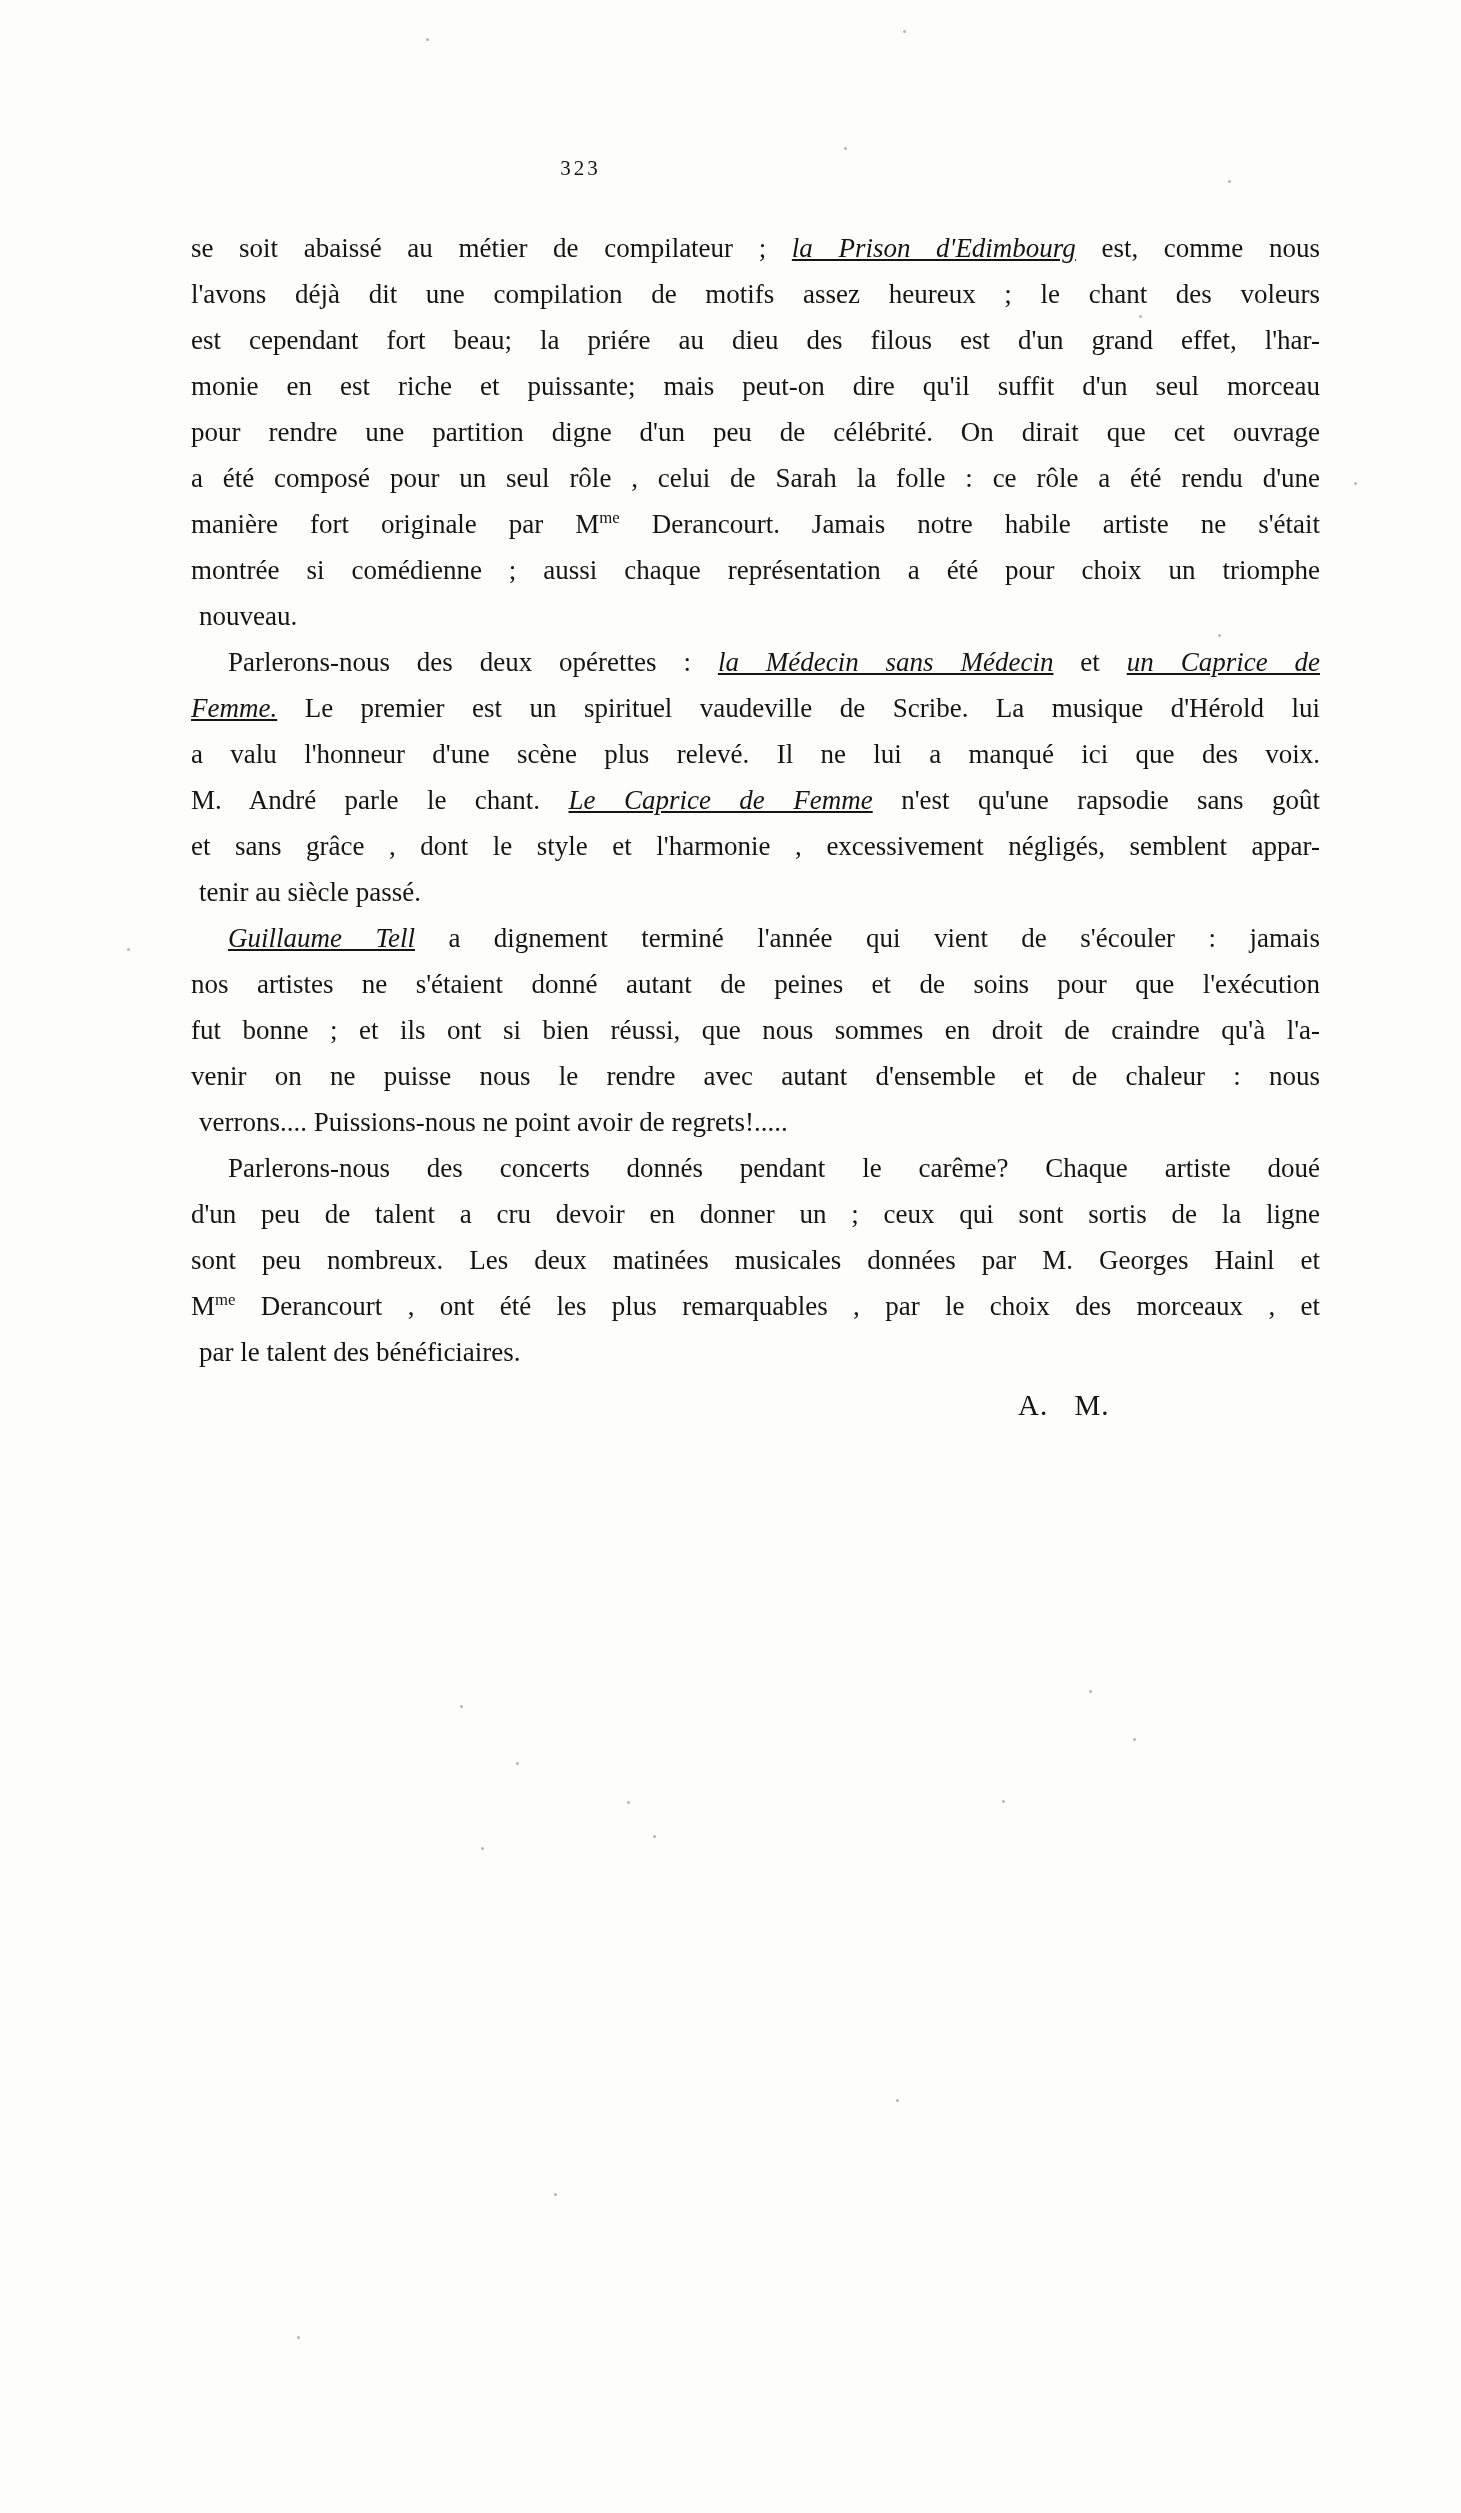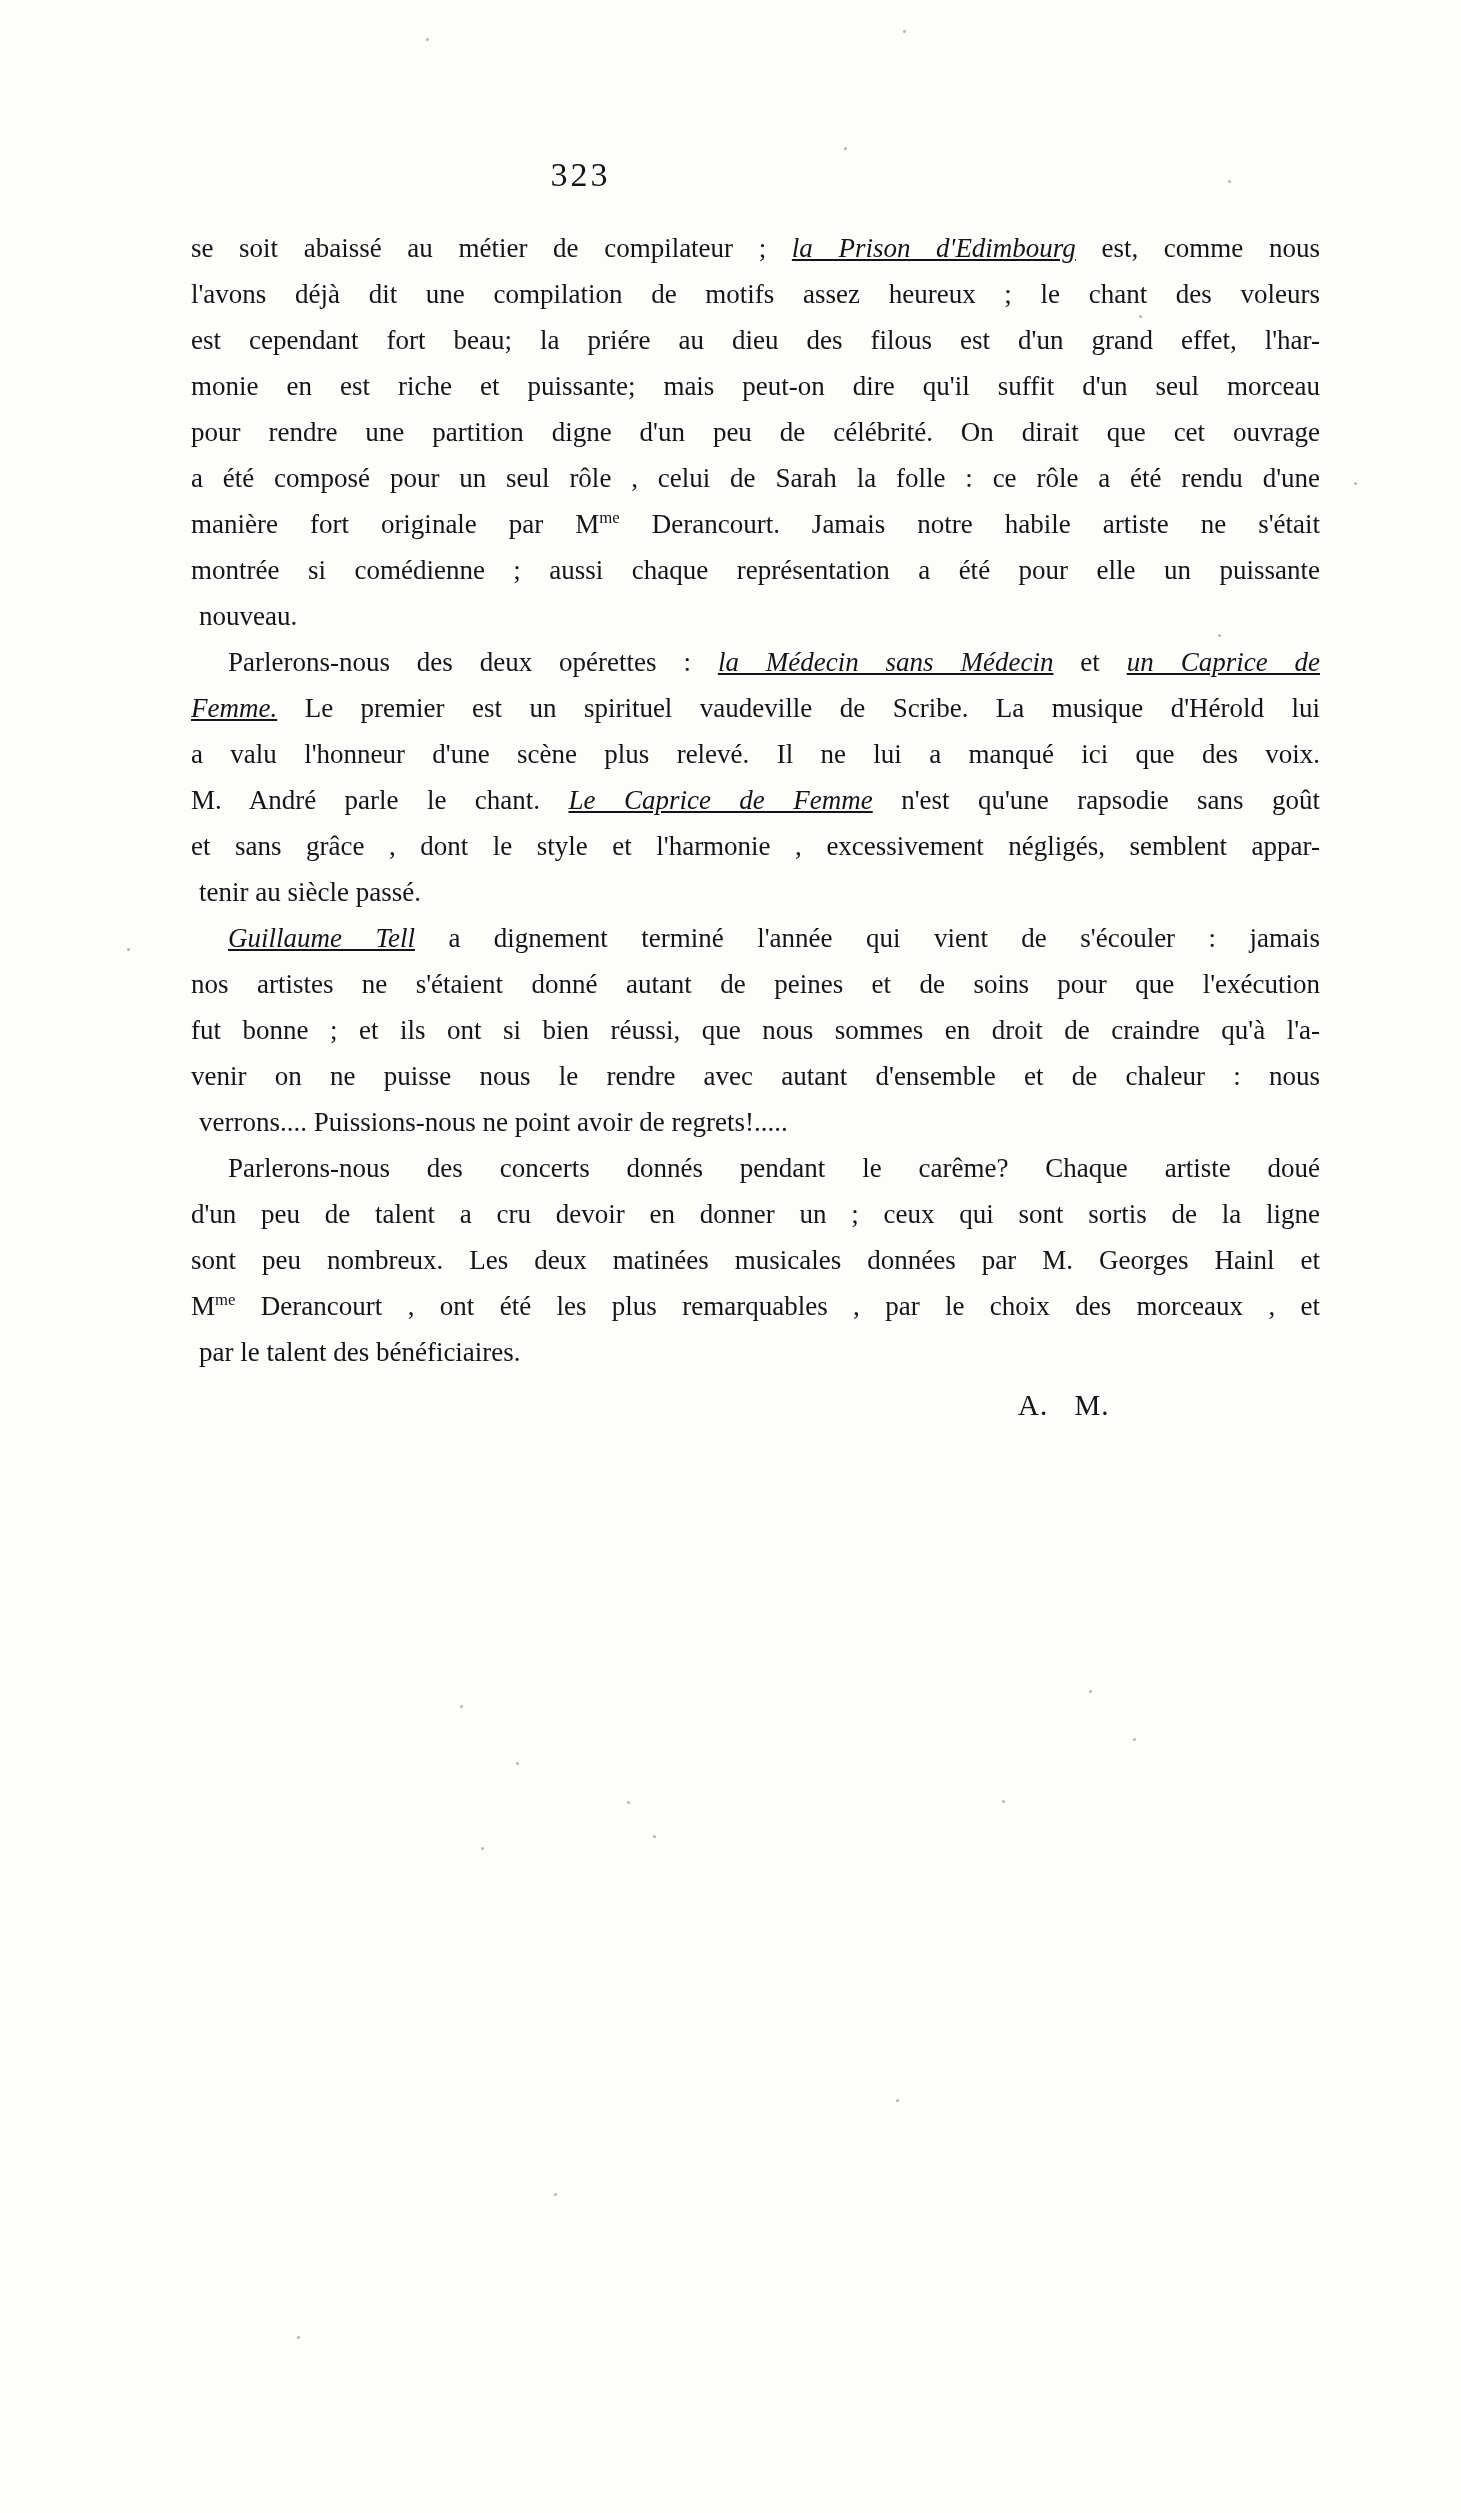--- a/index.html
+++ b/index.html
@@ -16,21 +16,21 @@
     overflow: hidden;
     font-family: "Liberation Serif", "DejaVu Serif", serif;
     color: var(--ink);
   }
   .page-number {
     position: absolute;
     top: 156px;
     left: 0;
     width: 1161px;
     text-align: center;
-    font-size: 34px;
+    font-size: 21px;
     letter-spacing: 3px;
     color: var(--ink);
   }
   .text-block {
     position: absolute;
     top: 225px;
     left: 191px;
     width: 1129px;
     font-size: 27px;
     line-height: 46px;
@@ -81,21 +81,21 @@
 
   <div class="text-block">
       <div class="paragraph">
         <div class="line"><span>se soit abaissé au métier de compilateur ; </span><span class="it">la Prison d'Edimbourg</span><span> est, comme nous</span></div>
         <div class="line"><span>l'avons déjà dit une compilation de motifs assez heureux ; le chant des voleurs</span></div>
         <div class="line"><span>est cependant fort beau; la priére au dieu des filous est d'un grand effet, l'har-</span></div>
         <div class="line"><span>monie en est riche et puissante; mais peut-on dire qu'il suffit d'un seul morceau</span></div>
         <div class="line"><span>pour rendre une partition digne d'un peu de célébrité. On dirait que cet ouvrage</span></div>
         <div class="line"><span>a été composé pour un seul rôle , celui de Sarah la folle : ce rôle a été rendu d'une</span></div>
         <div class="line"><span>manière fort originale par M</span><sup>me</sup><span> Derancourt. Jamais notre habile artiste ne s'était</span></div>
-        <div class="line"><span>montrée si comédienne ; aussi chaque représentation a été pour elle un puissante</span></div>
+        <div class="line"><span>montrée si comédienne ; aussi chaque représentation a été pour choix un triomphe</span></div>
         <div class="line last"><span>nouveau.</span></div>
       </div>
       <div class="paragraph">
         <div class="line indent"><span>Parlerons-nous des deux opérettes : </span><span class="it">la Médecin sans Médecin</span><span> et </span><span class="it">un Caprice de</span></div>
         <div class="line"><span class="it">Femme.</span><span> Le premier est un spirituel vaudeville de Scribe. La musique d'Hérold lui</span></div>
         <div class="line"><span>a valu l'honneur d'une scène plus relevé. Il ne lui a manqué ici que des voix.</span></div>
         <div class="line"><span>M. André parle le chant. </span><span class="it">Le Caprice de Femme</span><span> n'est qu'une rapsodie sans goût</span></div>
         <div class="line"><span>et sans grâce , dont le style et l'harmonie , excessivement négligés, semblent appar-</span></div>
         <div class="line last"><span>tenir au siècle passé.</span></div>
       </div>

